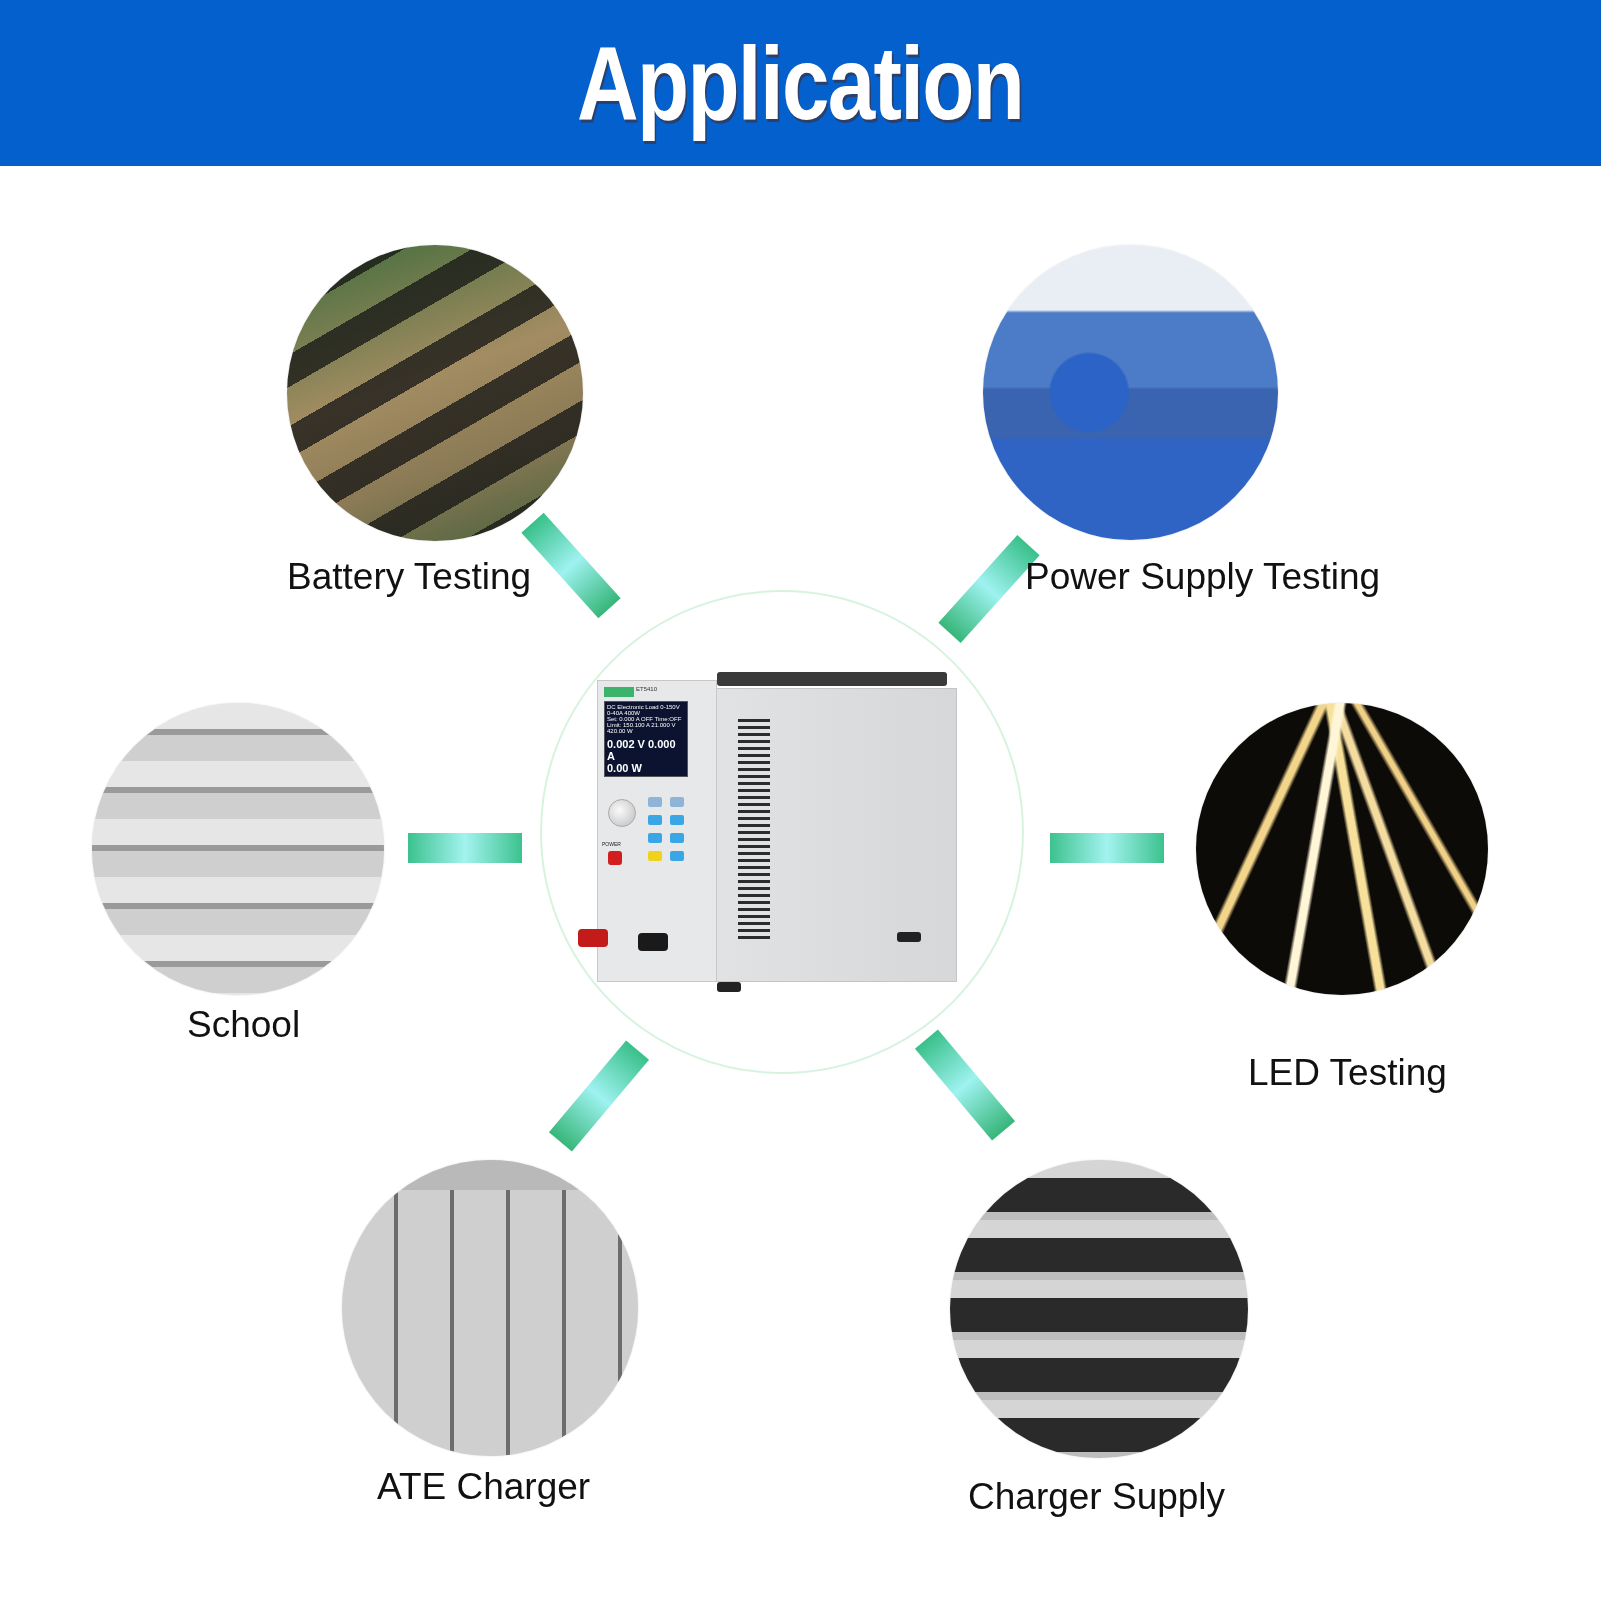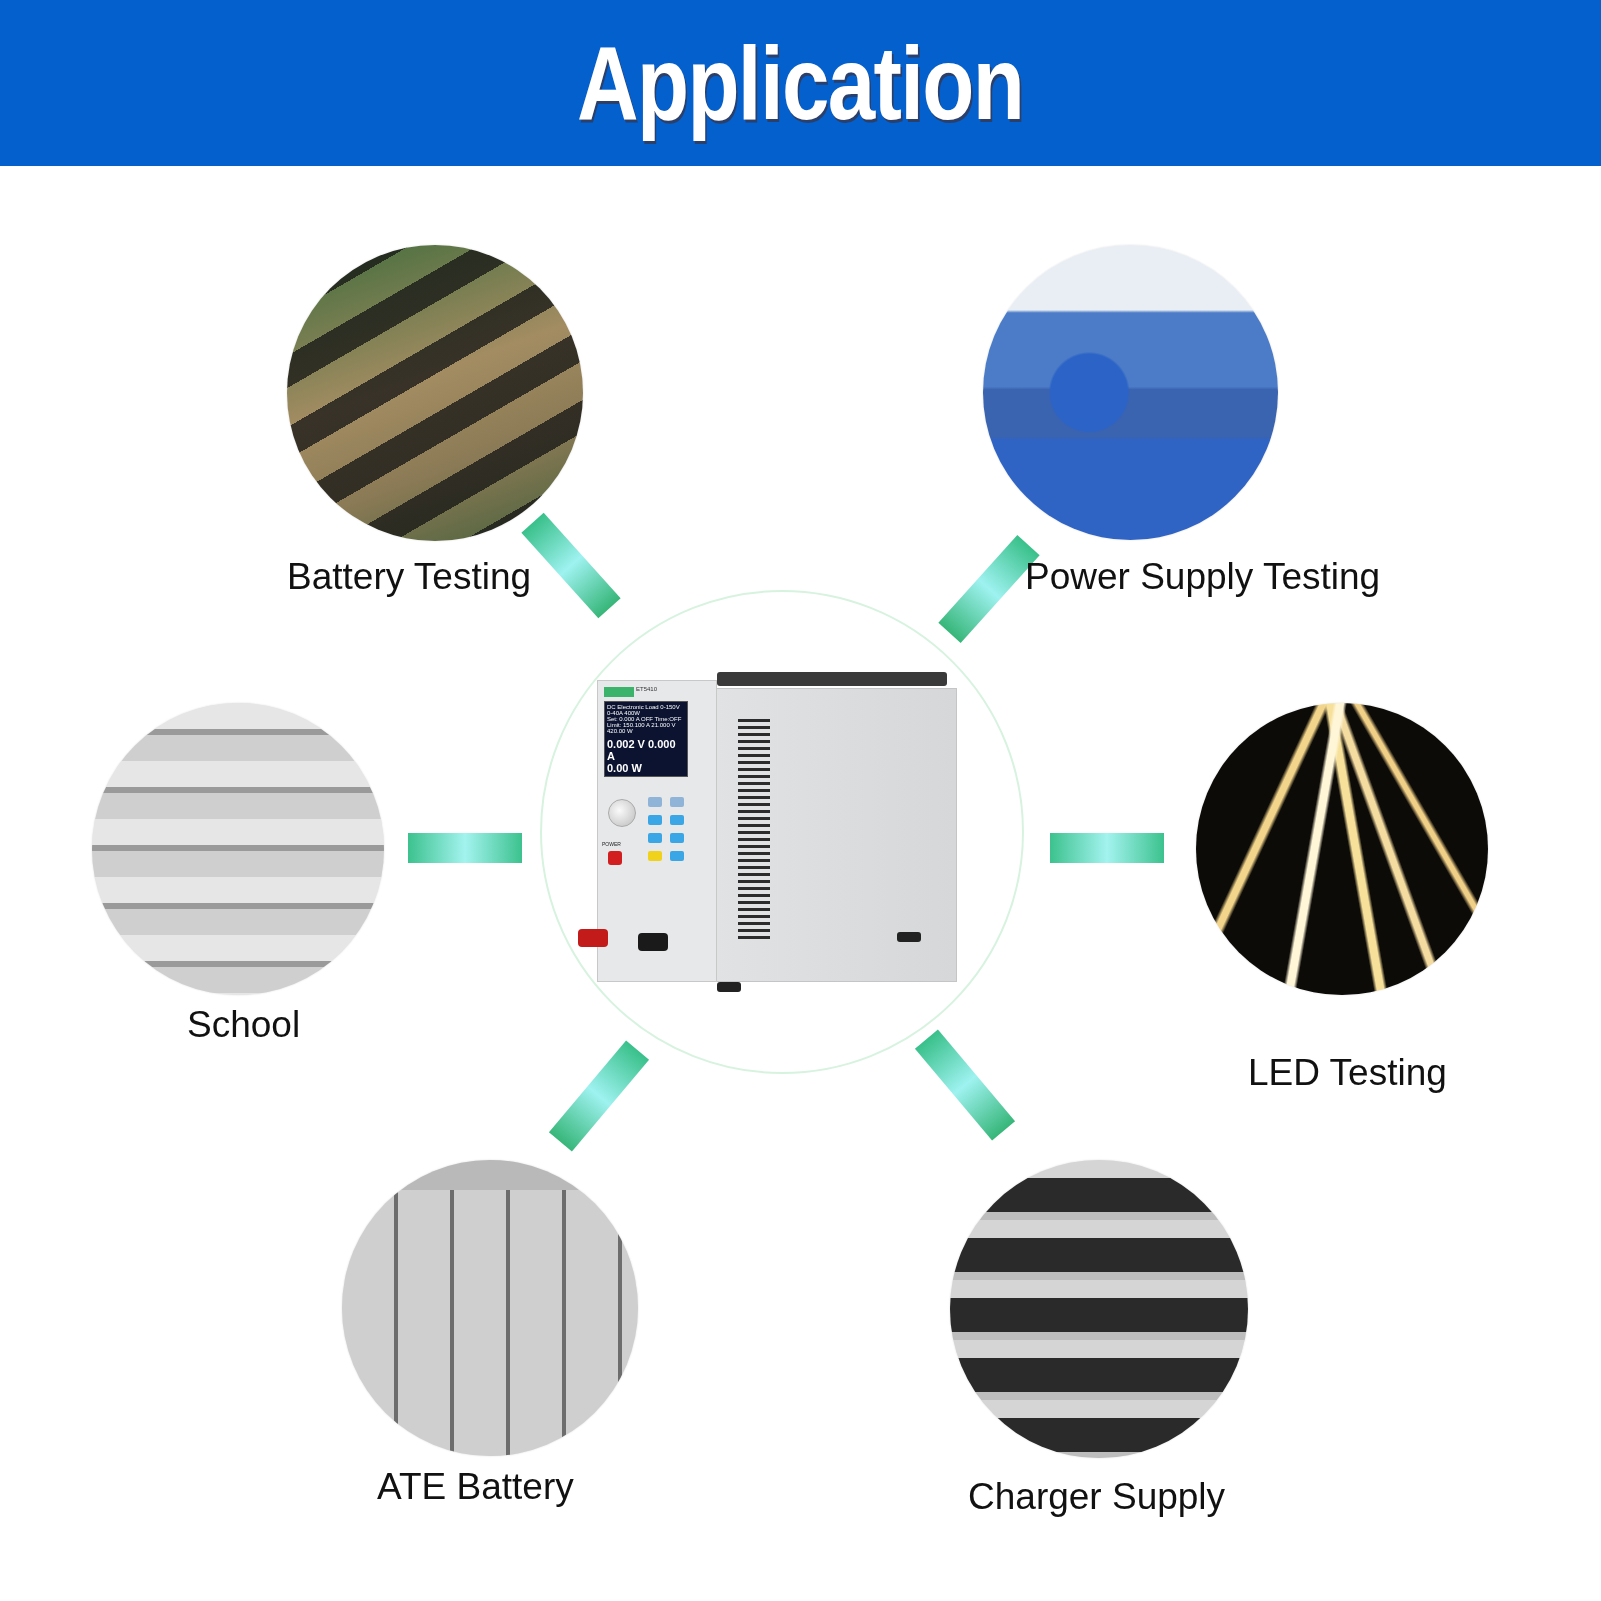--- a/index.html
+++ b/index.html
@@ -138,16 +138,16 @@
 <div class="circle sc-power" style="left:983px; top:245px; width:295px; height:295px;"></div>
 <div class="label" style="left:1025px; top:556px;">Power Supply Testing</div>
 
 <div class="circle sc-school" style="left:92px; top:703px; width:292px; height:292px;"></div>
 <div class="label" style="left:163px; top:1004px;margin-left:24px;">School</div>
 
 <div class="circle sc-led" style="left:1196px; top:703px; width:292px; height:292px;"></div>
 <div class="label" style="left:1248px; top:1052px;">LED Testing</div>
 
 <div class="circle sc-ate" style="left:342px; top:1160px; width:296px; height:296px;"></div>
-<div class="label" style="left:377px; top:1466px;">ATE Battery</div>
+<div class="label" style="left:377px; top:1466px;">ATE Charger</div>
 
 <div class="circle sc-charger" style="left:950px; top:1160px; width:298px; height:298px;"></div>
 <div class="label" style="left:968px; top:1476px;">Charger Supply</div>
 
 </body></html>

